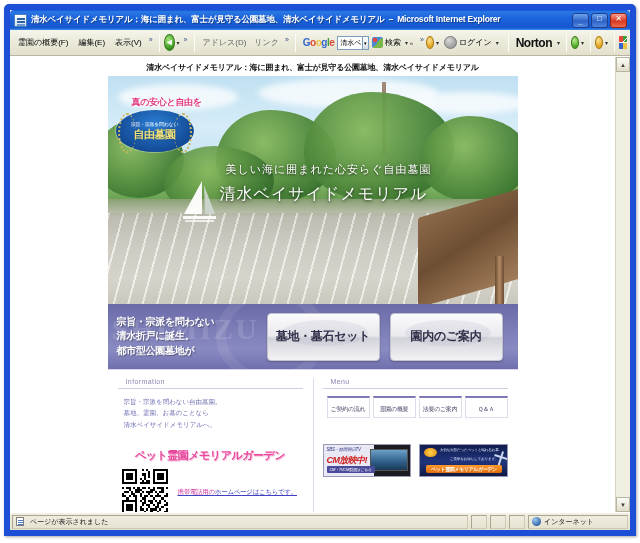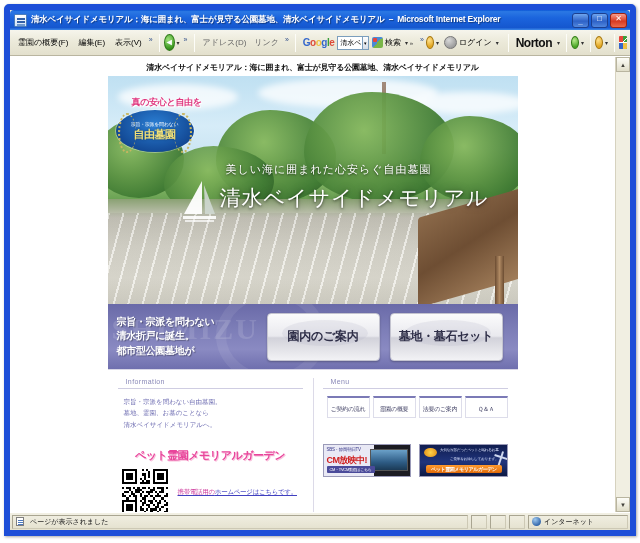--- a/index.html
+++ b/index.html
@@ -216,21 +216,21 @@
              text-shadow: 0 0 2px rgba(0,0,0,.5); white-space:nowrap; }
 
   .hero-sub {
     position:absolute; left: 118px; top: 86px;
     font-size: 11px; color: #ffffff; letter-spacing: 1px; white-space: nowrap;
     text-shadow: 0 1px 2px rgba(0,0,0,.55), 0 0 5px rgba(0,0,0,.35);
     font-family: "Liberation Serif", "DejaVu Serif", serif;
   }
   .hero-main {
     position:absolute; left: 112px; top: 108px;
-    font-size: 21px; color: #ffffff; letter-spacing: 1px; white-space: nowrap;
+    font-size: 16px; color: #ffffff; letter-spacing: 1px; white-space: nowrap;
     text-shadow: 0 1px 3px rgba(0,0,0,.6), 0 0 8px rgba(0,0,0,.4);
     font-family: "Liberation Serif", "DejaVu Serif", serif;
   }
   .hero-en {
     position:absolute; left: 128px; top: 136px;
     font-size: 10px; color: #ffffff; letter-spacing: 1.4px; white-space: nowrap;
     text-shadow: 0 1px 2px rgba(0,0,0,.6);
   }
   .hero-en .dash { letter-spacing: -1px; }
   .sail {
@@ -309,21 +309,21 @@
   .qr-row { display: flex; align-items: center; gap: 10px; padding-left: 4px; }
   .qr { width: 46px; height: 46px; flex: none; background:#fff; }
   .mobile-link {
     font-size: 6.5px; color: #4040c0; text-decoration: underline;
     letter-spacing: -0.3px;
   }
   .mobile-link .pink { color: #cc3399; }
 
   .banners { display: flex; gap: 8px; justify-content: center; margin-top: 26px; }
   .banner { width: 95px; height: 33px; border: 1px solid #9a9ab8; overflow: hidden; position: relative; }
-  .banner.b1 { background: linear-gradient(to right,#e9e9f5 0 58%, #1b1b22 58% 100%); }
+  .banner.b1 { background: linear-gradient(to right,#e9e9f5 0 58%, #1b1b22 58% 100%); font-style: italic; }
   .b1-top { position:absolute; left:3px; top:2px; font-size:4.5px; color:#3b3b8a; letter-spacing:-.3px; }
   .b1-mid { position:absolute; left:3px; top:9px; font-size:9px; color:#d02020; font-weight:bold; letter-spacing:-.6px; }
   .b1-btn { position:absolute; left:3px; bottom:3px; font-size:4px; color:#fff; background:#4a4a9a;
             padding:1px 3px; border-radius:1px; letter-spacing:-.3px; }
   .b1-tv { position:absolute; right:2px; top:4px; width:38px; height:22px;
            background: linear-gradient(to bottom,#6aa0c8,#2f5d86 60%,#1b3a56);
            border:1px solid #555; }
   .banner.b2 { background: linear-gradient(to bottom,#101d4f,#20347c 55%,#0e1a44); }
   .b2-sun { position:absolute; left:4px; top:3px; width:13px; height:9px; border-radius:50%;
             background: radial-gradient(circle,#ffd24a,#e08a12); }
@@ -465,24 +465,24 @@
 
         <div class="band">
           <div class="band-circle"></div>
           <div class="band-txt">
             <div>宗旨・宗派を問わない</div>
             <div>清水折戸に誕生。</div>
             <div>都市型公園墓地が</div>
           </div>
           <div class="band-btns">
             <div class="band-btn">
-                <span>園内のご案内</span>
+                <span>墓地・墓石セット</span>
               </div>
             <div class="band-btn">
-                <span>墓地・墓石セット</span>
+                <span>園内のご案内</span>
               </div>
           </div>
         </div>
 
         <div class="lower">
 
           <div class="panel left">
             <div class="panel-head">Information</div>
             <div class="info-lines">
               <div>宗旨・宗派を問わない自由墓園。</div>

